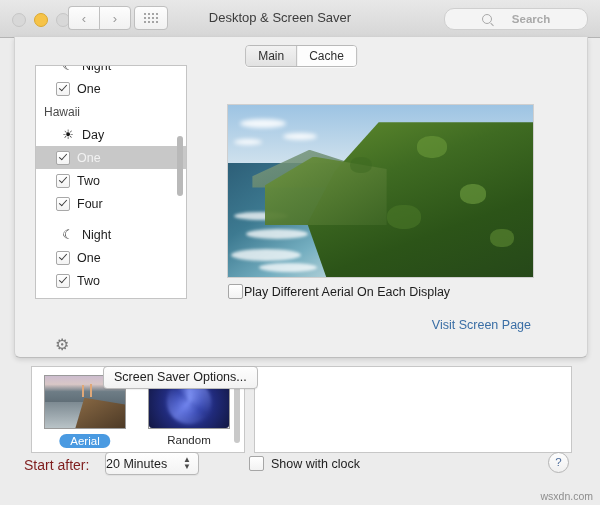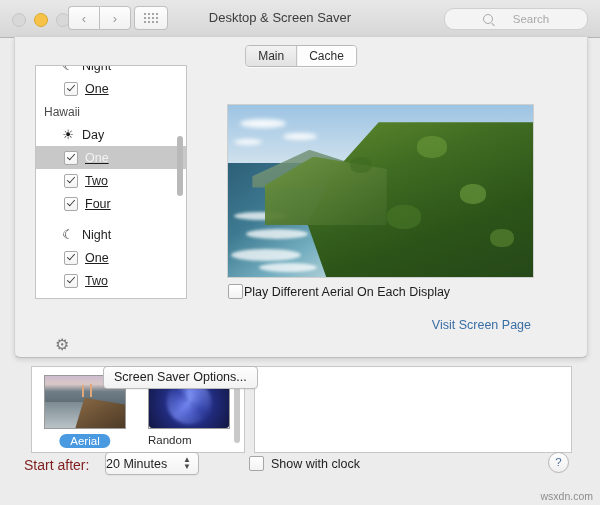--- a/index.html
+++ b/index.html
@@ -54,20 +54,21 @@
     text-align: center; font-size: 13px; color: #3c3c3c;
   }
 
   .searchbox {
     position: absolute; right: 12px; top: 8px;
     width: 142px; height: 20px;
     background: #f4f4f4;
     border: 1px solid #cfcfcf; border-radius: 10px;
     display: flex; align-items: center; justify-content: center;
     gap: 20px;
+    font-weight: bold;
   }
   .searchbox .mag {
     width: 8px; height: 8px; border: 1.2px solid #a9a9a9; border-radius: 50%;
     position: relative;
   }
   .searchbox .mag:after {
     content: ""; position: absolute; right: -3px; bottom: -2px;
     width: 4px; height: 1.2px; background: #a9a9a9; transform: rotate(45deg);
   }
   .searchbox span { font-size: 11.5px; color: #a9a9a9; }
@@ -108,21 +109,21 @@
     overflow: hidden;
   }
   .listscroll { position: absolute; left: 0; top: -12px; width: 150px; }
   .row {
     height: 23px; display: flex; align-items: center;
     font-size: 12.5px; color: #1d1d1d;
     padding-left: 8px; box-sizing: border-box;
   }
   .row.group { color: #4a4a4a; font-size: 12px; }
   .row.sub   { padding-left: 24px; }
-  .row.item  { padding-left: 28px; text-decoration: underline; }
+  .row.item  { padding-left: 20px; }
   .row.selected { background: #c8c8c8; }
   .row.selected .label { color: #f2f2f2; }
   .cbx {
     width: 12px; height: 12px; flex: 0 0 12px;
     border: 1px solid #a8a8a8; border-radius: 2px;
     background: linear-gradient(to bottom,#ffffff,#f3f3f3);
     margin-right: 7px;
     position: relative;
   }
   .cbx.checked:after {
@@ -221,21 +222,21 @@
     background: #ffffff; border: 1px solid #c7c7c7;
     overflow: hidden;
   }
   .thumb { position: absolute; top: 8px; width: 82px; }
   .thumb .pic {
     width: 82px; height: 54px;
     border: 1px solid #9a9a9a; box-sizing: border-box;
     overflow: hidden; position: relative;
   }
   .thumb .cap {
-    margin-top: 5px; text-align: left;
+    margin-top: 5px; text-align: center;
     font-size: 11.5px; color: #2a2a2a;
   }
   .thumb .cap.selected {
     background: #4a9ae1; color: #ffffff;
     border-radius: 9px; display: inline-block;
     padding: 1px 11px; margin-left: 50%; transform: translateX(-50%);
   }
   .aerialpic {
     position: absolute; inset: 0;
     background: linear-gradient(to bottom,#cdbdcf 0%,#d9c7c6 16%,#6e7d86 30%,#5d6b74 55%,#4a4a46 75%,#6b5a47 100%);

